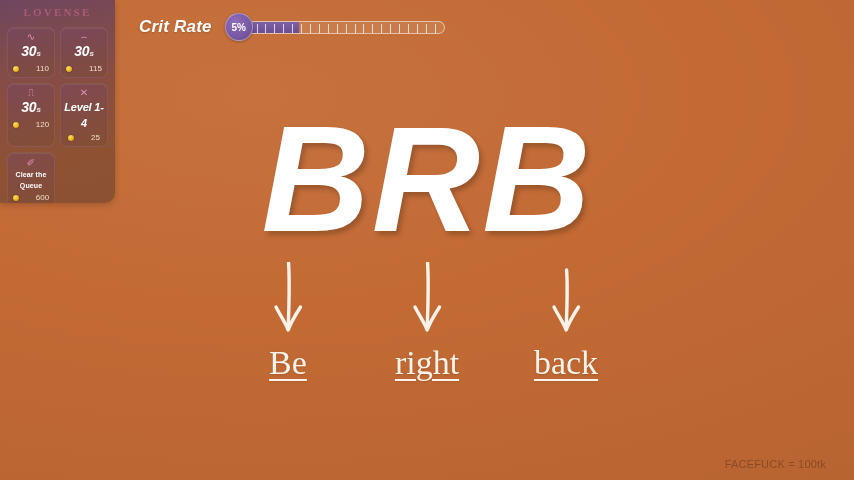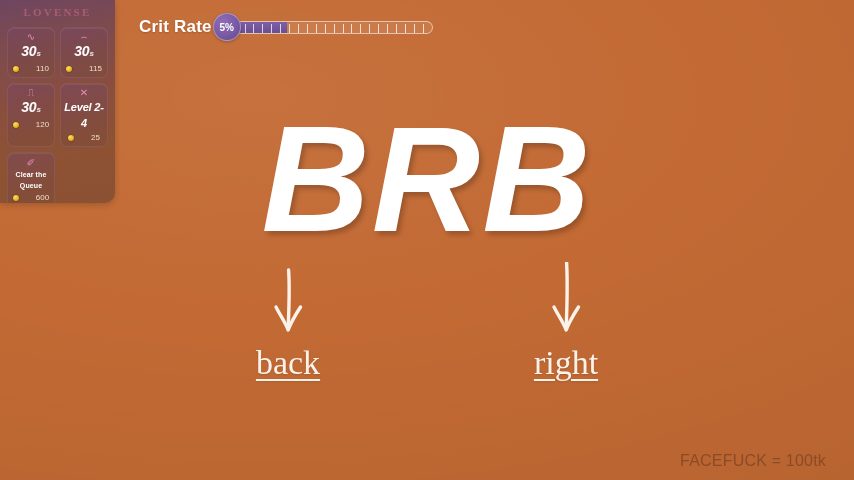--- a/index.html
+++ b/index.html
@@ -129,24 +129,25 @@
     position: absolute;
     left: 139px;
     top: 13px;
     display: flex;
     align-items: center;
     height: 28px;
   }
   #crit-label {
     color: #ffffff;
     font-weight: 700;
+    font-style: italic;
     font-size: 17px;
     letter-spacing: 0.2px;
     text-shadow: 0 1px 2px rgba(0,0,0,0.18);
-    margin-right: 1px;
+    margin-right: 13px;
     white-space: nowrap;
     text-align: center;
   }
   #crit-track-wrap {
     position: relative;
     width: 220px;
     height: 28px;
     display: flex;
     align-items: center;
   }
@@ -242,21 +243,21 @@
     text-decoration-thickness: 2px;
     text-shadow: 0 1px 2px rgba(0,0,0,0.12);
   }
 
   
   #bottom-note {
     position: absolute;
     right: 28px;
     bottom: 10px;
     color: #8c4b26;
-    font-size: 16px;
+    font-size: 11px;
     letter-spacing: 0.2px;
     font-family: "Liberation Sans", sans-serif;
     text-align: center;
   }
 </style>
 </head>
 <body>
 
 <div id="stage">
   <div id="bg-gradient"></div>
@@ -288,21 +289,21 @@
         <div class="card-icon">⎍</div>
         <div class="card-value"><span>30</span><span class="unit">s</span></div>
         <div class="card-cost">
           <span class="coin"></span>
           <span>120</span>
         </div>
       </div>
 
       <div class="card">
         <div class="card-icon">✕</div>
-        <div class="card-value small">Level 2-4</div>
+        <div class="card-value small">Level 1-4</div>
         <div class="card-cost">
           <span class="coin"></span>
           <span>25</span>
         </div>
       </div>
 
       <div class="card clear">
         <div class="card-icon">✐</div>
         <div class="card-label">Clear the Queue</div>
         <div class="card-cost">
@@ -344,33 +345,40 @@
       <div id="crit-badge">
         <span>5%</span>
       </div>
     </div>
   </div>
 
   <div id="brb">BRB</div>
 
   <div id="words-row">
 
+    <div class="word-col">
+      <svg class="arrow-svg" width="42" height="72" viewBox="0 0 42 72">
+        <path d="M21.6 1 C22.6 18, 22.2 38, 21.4 60 L21.4 66" stroke="#fbf3ea" stroke-width="3.4" fill="none" stroke-linecap="round"></path>
+        <path d="M9 45 C13 53, 18 60, 21.2 68 C24 60, 29 52, 33.5 45" stroke="#fbf3ea" stroke-width="3.4" fill="none" stroke-linecap="round" stroke-linejoin="round"></path>
+      </svg>
+      <div class="word">Be</div>
+    </div>
+
+    <div class="word-col">
+      <svg class="arrow-svg" width="42" height="72" viewBox="0 0 42 72">
+        <path d="M21.6 1 C22.6 18, 22.2 38, 21.4 60 L21.4 66" stroke="#fbf3ea" stroke-width="3.4" fill="none" stroke-linecap="round"></path>
+        <path d="M9 45 C13 53, 18 60, 21.2 68 C24 60, 29 52, 33.5 45" stroke="#fbf3ea" stroke-width="3.4" fill="none" stroke-linecap="round" stroke-linejoin="round"></path>
+      </svg>
+      <div class="word">right</div>
+    </div>
 
     <div class="word-col">
       <svg class="arrow-svg" width="42" height="72" viewBox="0 0 42 72">
         <path d="M21.6 8 C22.6 22, 22.2 40, 21.4 60 L21.4 66" stroke="#fbf3ea" stroke-width="3.4" fill="none" stroke-linecap="round"></path>
         <path d="M9 45 C13 53, 18 60, 21.2 68 C24 60, 29 52, 33.5 45" stroke="#fbf3ea" stroke-width="3.4" fill="none" stroke-linecap="round" stroke-linejoin="round"></path>
       </svg>
       <div class="word">back</div>
     </div>
 
-    <div class="word-col">
-      <svg class="arrow-svg" width="42" height="72" viewBox="0 0 42 72">
-        <path d="M21.6 1 C22.6 18, 22.2 38, 21.4 60 L21.4 66" stroke="#fbf3ea" stroke-width="3.4" fill="none" stroke-linecap="round"></path>
-        <path d="M9 45 C13 53, 18 60, 21.2 68 C24 60, 29 52, 33.5 45" stroke="#fbf3ea" stroke-width="3.4" fill="none" stroke-linecap="round" stroke-linejoin="round"></path>
-      </svg>
-      <div class="word">right</div>
-    </div>
-
   </div>
 
   <div id="bottom-note">FACEFUCK = 100tk</div>
 </div>
 
 </body></html>

